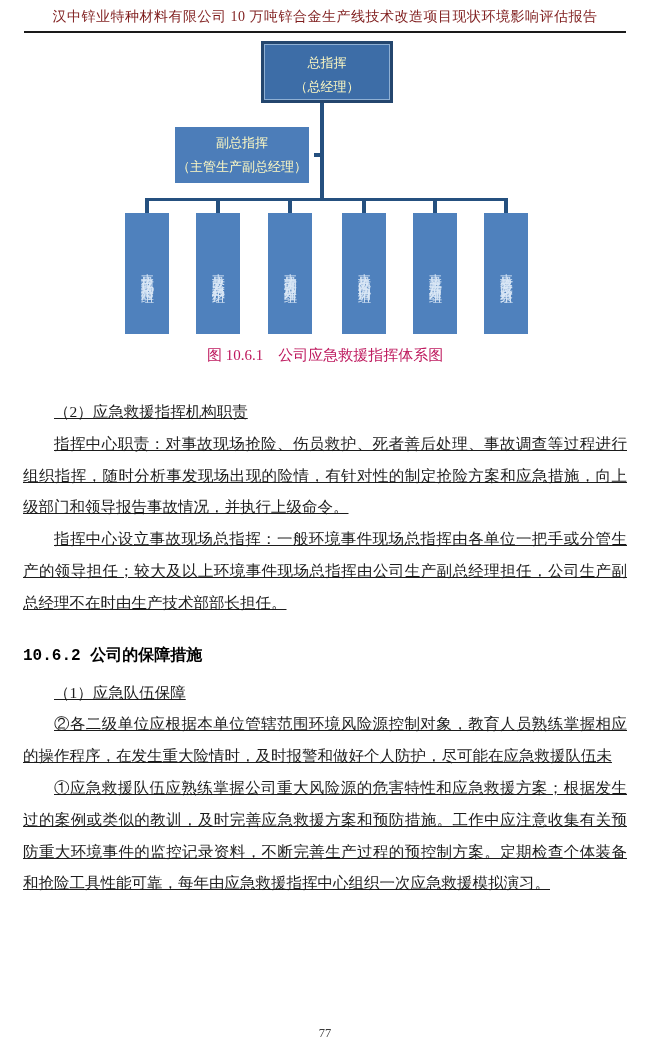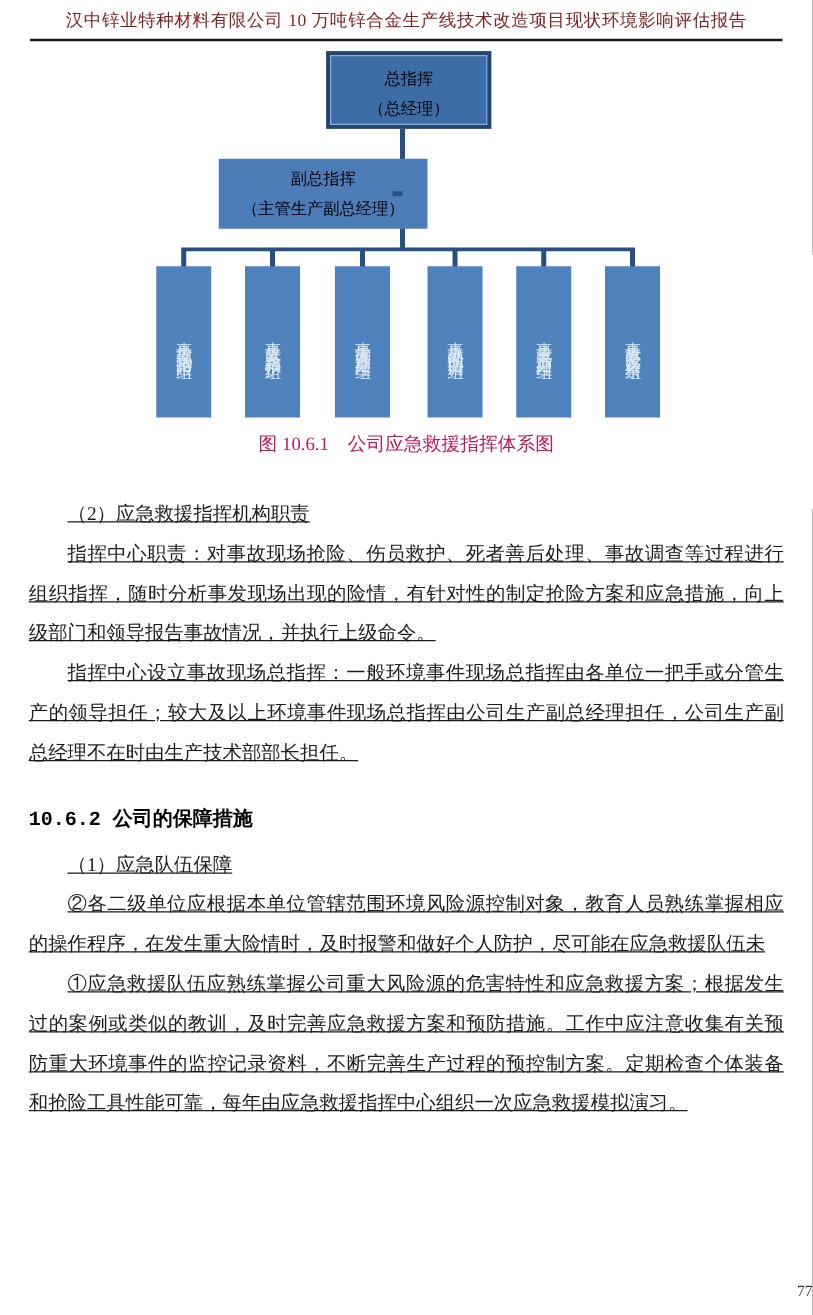--- a/index.html
+++ b/index.html
@@ -30,34 +30,34 @@
     top: 31px; left: 24px; right: 24px;
     border-top: 2px solid #1a1a1a;
   }
 
   
   .diagram { position: absolute; top: 0; left: 0; width: 650px; height: 345px; }
 
   .chart-box {
     position: absolute;
     background: #4f81bd;
-    color: #000000;
+    color: #fef9c3;
     text-align: center;
     font-size: 13px;
   }
   .commander-box {
     left: 261px; top: 41px; width: 132px; height: 62px;
     background: #3d6da7;
     border: 3px solid #24466e;
     box-shadow: inset 0 0 0 1px #8fb0d4;
     padding-top: 7px;
     line-height: 24px;
   }
   .deputy-box {
-    left: 175px; top: 127px; width: 167px; height: 56px;
+    left: 175px; top: 127px; width: 134px; height: 56px;
     background: #4c7db9;
     padding-top: 4px;
     line-height: 24px;
     white-space: nowrap;
   }
   .cline { position: absolute; background: #25507f; }
   .vline-top   { left: 320px; top: 103px; width: 4px; height: 97px; }
   .deputy-tick { left: 314px; top: 153px; width: 8px; height: 4px; }
   .hline       { left: 145px; top: 198px; width: 363px; height: 3px; }
   .tick        { top: 200px; width: 4px; height: 14px; }
@@ -105,21 +105,21 @@
     font-size: 16px;
     line-height: 34px;
     color: #000;
     text-align: left;
   }
 
   
   .page-number {
     position: absolute;
     top: 1026px; left: 0; right: 0;
-    text-align: right;
+    text-align: center;
     font-size: 12.5px;
     color: #3a3a3a;
   }
 </style>
 </head>
 <body>
 
 <div class="page">
 
   <div class="header-title">汉中锌业特种材料有限公司 10 万吨锌合金生产线技术改造项目现状环境影响评估报告</div>

